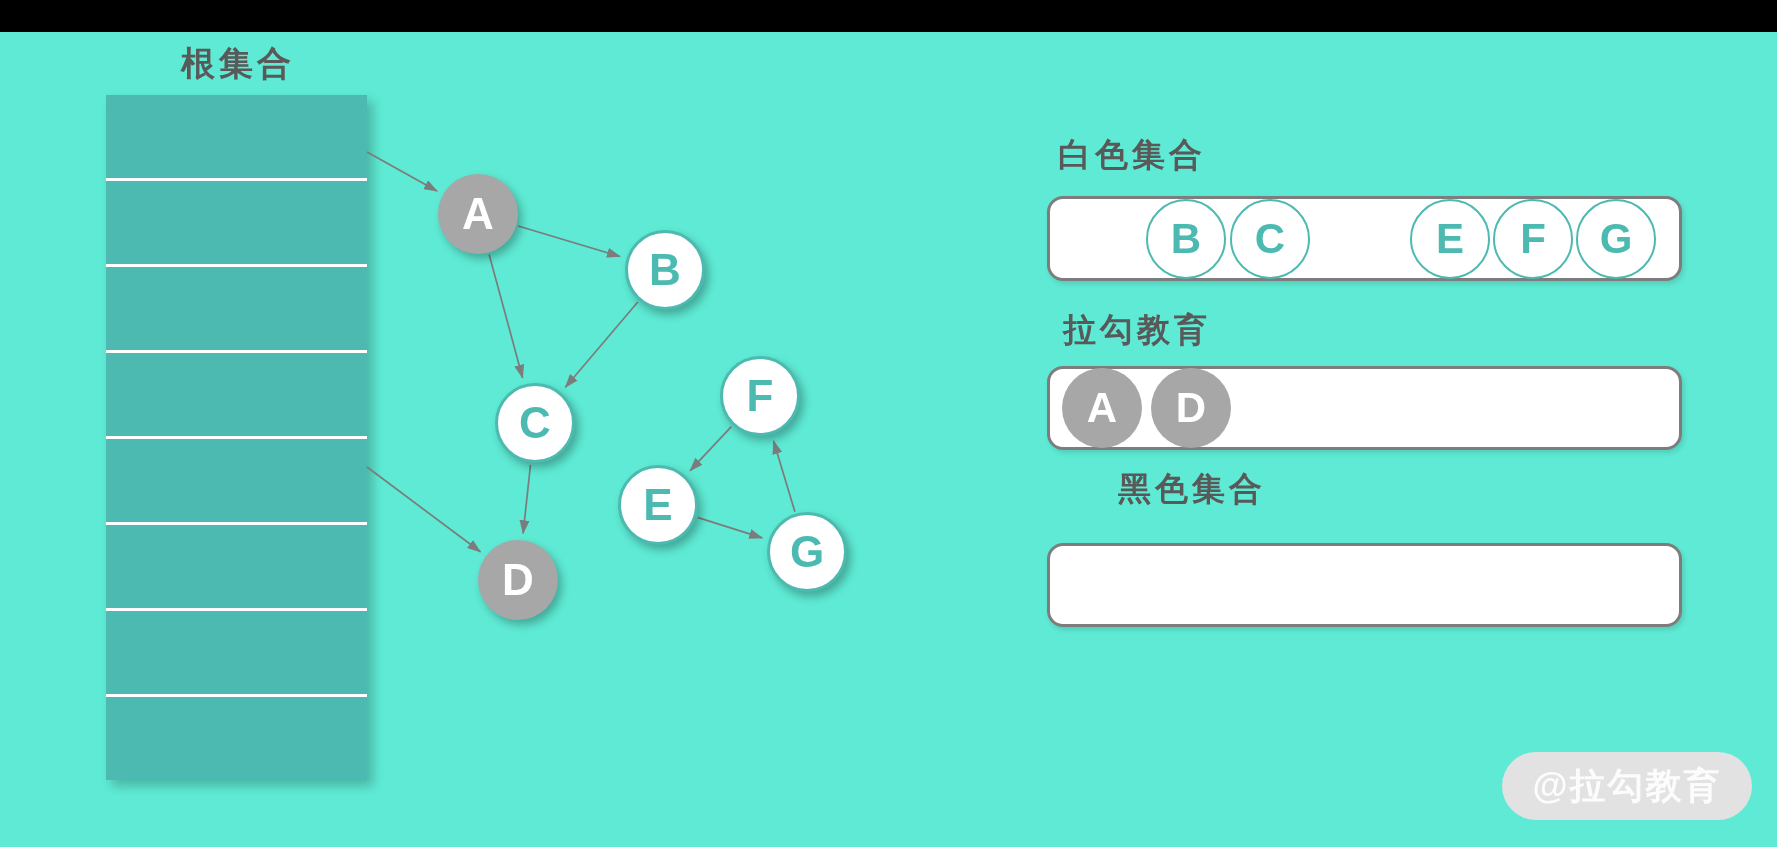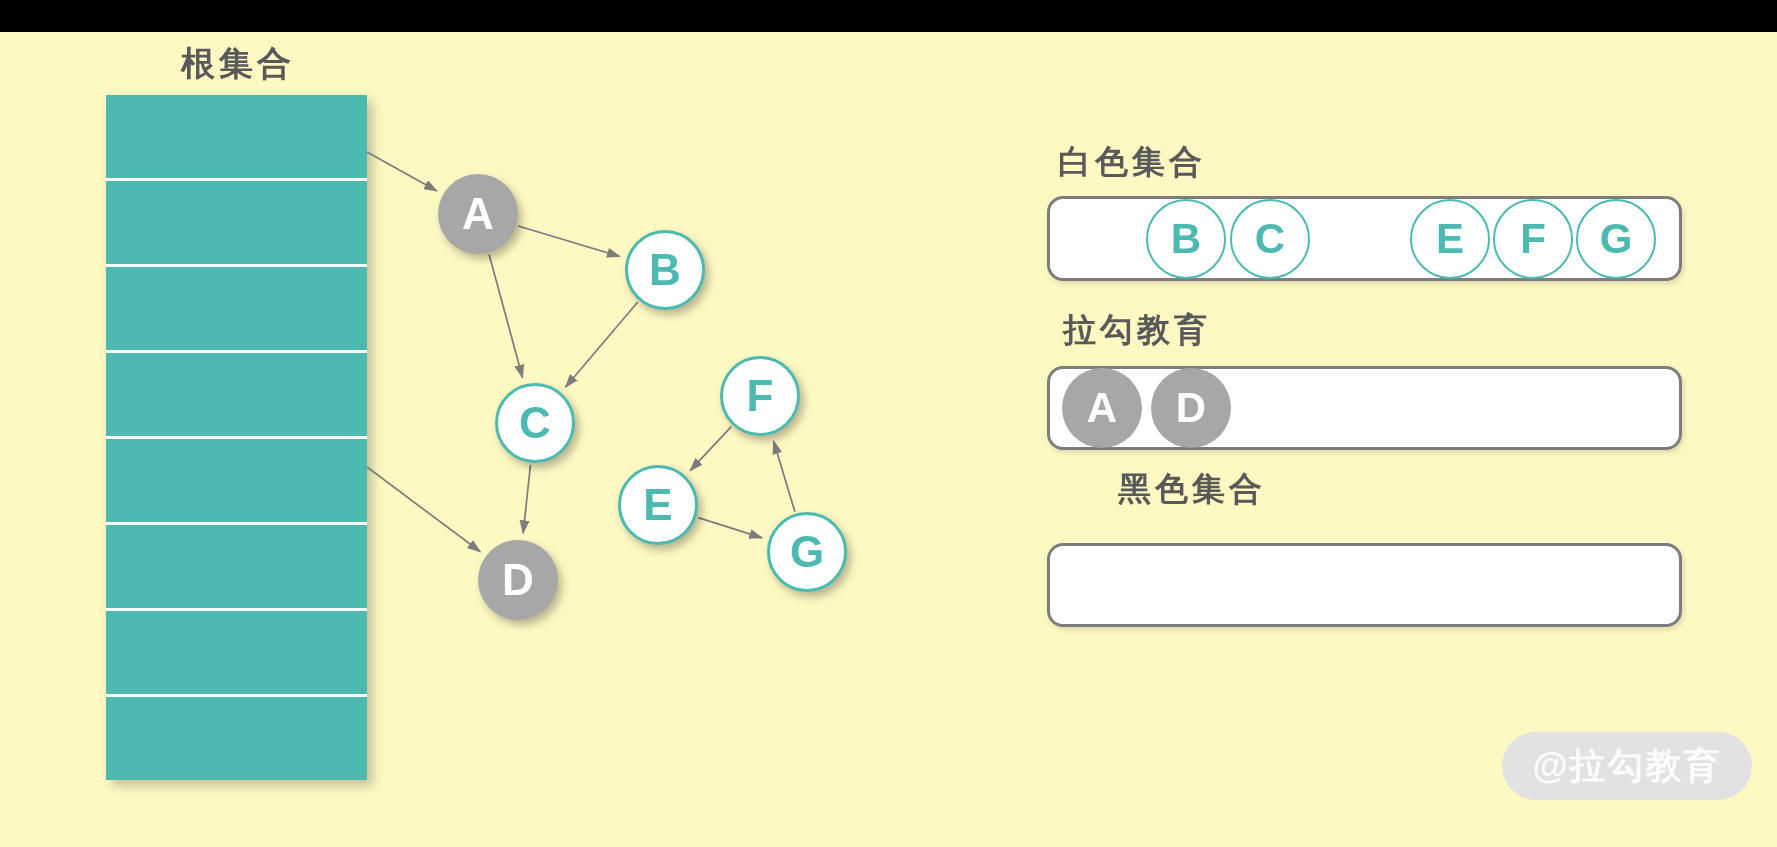--- a/index.html
+++ b/index.html
@@ -1,19 +1,19 @@
 <!DOCTYPE html>
 <html><head>
 <meta charset="utf-8">
 <style>
   html,body{margin:0;padding:0;background:#ffffff;}
   #canvas{
     position:relative;
     width:1777px;height:847px;
-    background:#fef9c3;
+    background:#5eead4;
     overflow:hidden;
     font-family:"Liberation Sans","DejaVu Sans",sans-serif;
   }
   #topbar{position:absolute;left:0;top:0;width:1777px;height:32px;background:#000;}
   .diagram-label{
     position:absolute;
     color:#595959;
     font-weight:600;
     letter-spacing:4px;
     line-height:1.15;
@@ -108,36 +108,36 @@
       <div class="graph-node" style="left: 438px; top: 174px; width: 80px; height: 80px; background: rgb(167, 167, 167); color: rgb(255, 255, 255);">A</div>
       <div class="graph-node" style="left: 625px; top: 230px; width: 80px; height: 80px; background: rgb(255, 255, 255); border: 3px solid rgb(76, 186, 176); color: rgb(76, 186, 176);">B</div>
       <div class="graph-node" style="left: 495px; top: 383px; width: 80px; height: 80px; background: rgb(255, 255, 255); border: 3px solid rgb(76, 186, 176); color: rgb(76, 186, 176);">C</div>
       <div class="graph-node" style="left: 478px; top: 540px; width: 80px; height: 80px; background: rgb(167, 167, 167); color: rgb(255, 255, 255);">D</div>
       <div class="graph-node" style="left: 618px; top: 465px; width: 80px; height: 80px; background: rgb(255, 255, 255); border: 3px solid rgb(76, 186, 176); color: rgb(76, 186, 176);">E</div>
       <div class="graph-node" style="left: 720px; top: 356px; width: 80px; height: 80px; background: rgb(255, 255, 255); border: 3px solid rgb(76, 186, 176); color: rgb(76, 186, 176);">F</div>
       <div class="graph-node" style="left: 767px; top: 512px; width: 80px; height: 80px; background: rgb(255, 255, 255); border: 3px solid rgb(76, 186, 176); color: rgb(76, 186, 176);">G</div>
     </div>
 
   <div id="sets-layer">
-    <div class="set-label diagram-label" style="left: 1058px; top: 143px; color: rgb(89, 89, 89);">白色集合</div>
+    <div class="set-label diagram-label" style="left: 1058px; top: 136px; color: rgb(89, 89, 89);">白色集合</div>
     <div class="set-box" id="set-box-0" style="left: 1047px; top: 196px; width: 635px; height: 85px; border-color: rgb(125, 125, 125);">
         <div class="set-member" style="left: 96px; top: -0.5px; border: 2px solid rgb(76, 186, 176); color: rgb(76, 186, 176);">B</div>
         <div class="set-member" style="left: 180px; top: -0.5px; border: 2px solid rgb(76, 186, 176); color: rgb(76, 186, 176);">C</div>
         <div class="set-member" style="left: 360px; top: -0.5px; border: 2px solid rgb(76, 186, 176); color: rgb(76, 186, 176);">E</div>
         <div class="set-member" style="left: 443px; top: -0.5px; border: 2px solid rgb(76, 186, 176); color: rgb(76, 186, 176);">F</div>
         <div class="set-member" style="left: 526px; top: -0.5px; border: 2px solid rgb(76, 186, 176); color: rgb(76, 186, 176);">G</div>
       </div>
 
     <div class="set-label diagram-label" style="left: 1063px; top: 311px; color: rgb(89, 89, 89);">拉勾教育</div>
     <div class="set-box" id="set-box-1" style="left: 1047px; top: 366px; width: 635px; height: 84px; border-color: rgb(125, 125, 125);">
         <div class="set-member" style="left: 12px; top: -1px; background: rgb(167, 167, 167); color: rgb(255, 255, 255);">A</div>
         <div class="set-member" style="left: 101px; top: -1px; background: rgb(167, 167, 167); color: rgb(255, 255, 255);">D</div>
       </div>
 
     <div class="set-label diagram-label" style="left: 1070px; top: 470px; color: rgb(89, 89, 89); margin-left: 48px;">黑色集合</div>
     <div class="set-box" id="set-box-2" style="left: 1047px; top: 543px; width: 635px; height: 84px; border-color: rgb(125, 125, 125);"></div>
   </div>
 
-  <div id="watermark" style="left: 1502px; top: 732px; width: 250px; height: 68px; background: rgb(226, 226, 226);">
+  <div id="watermark" style="left: 1502px; top: 752px; width: 250px; height: 68px; background: rgb(226, 226, 226);">
     <span style="color: rgb(252, 252, 252);">@拉勾教育</span>
   </div>
 
 </div>
 
 </body></html>

